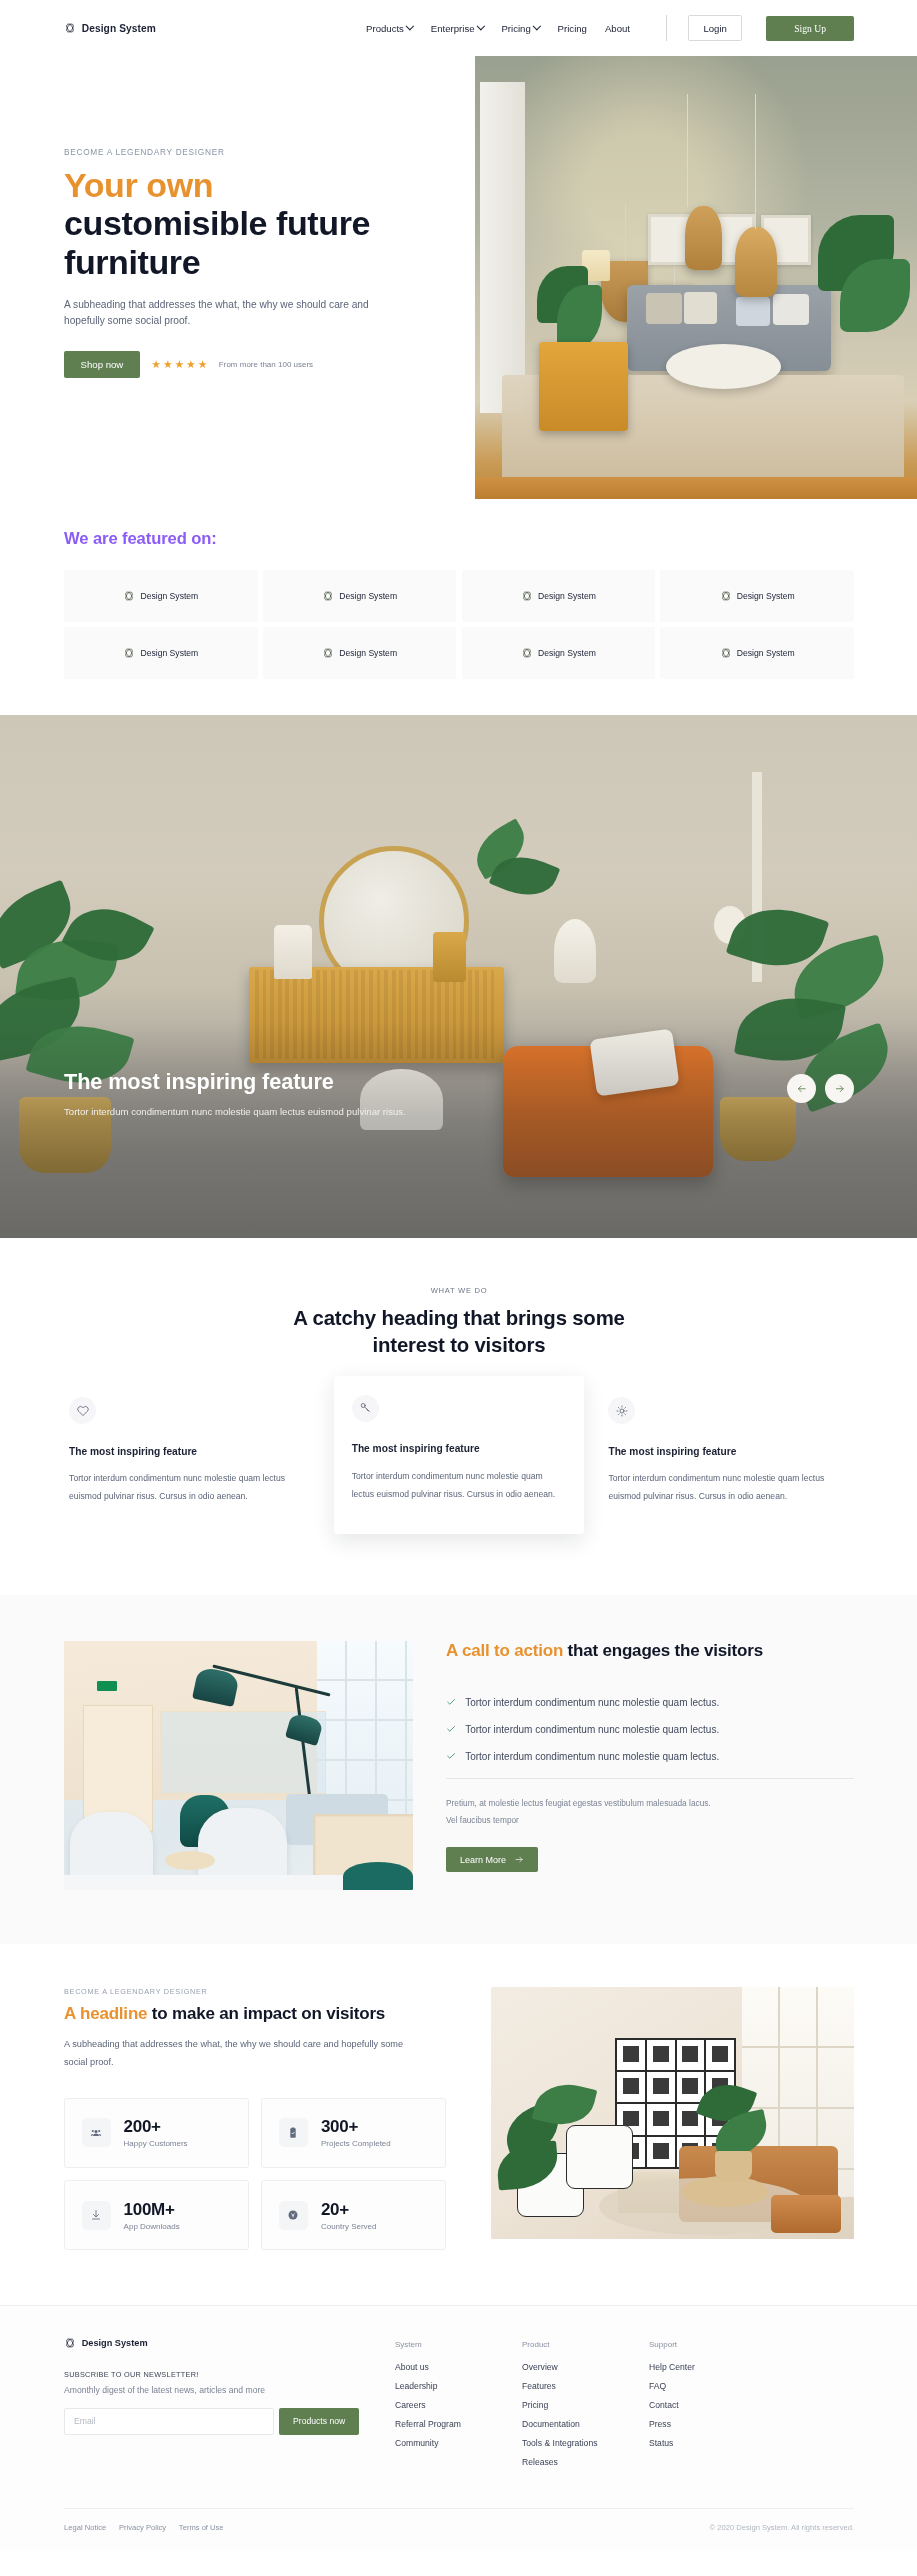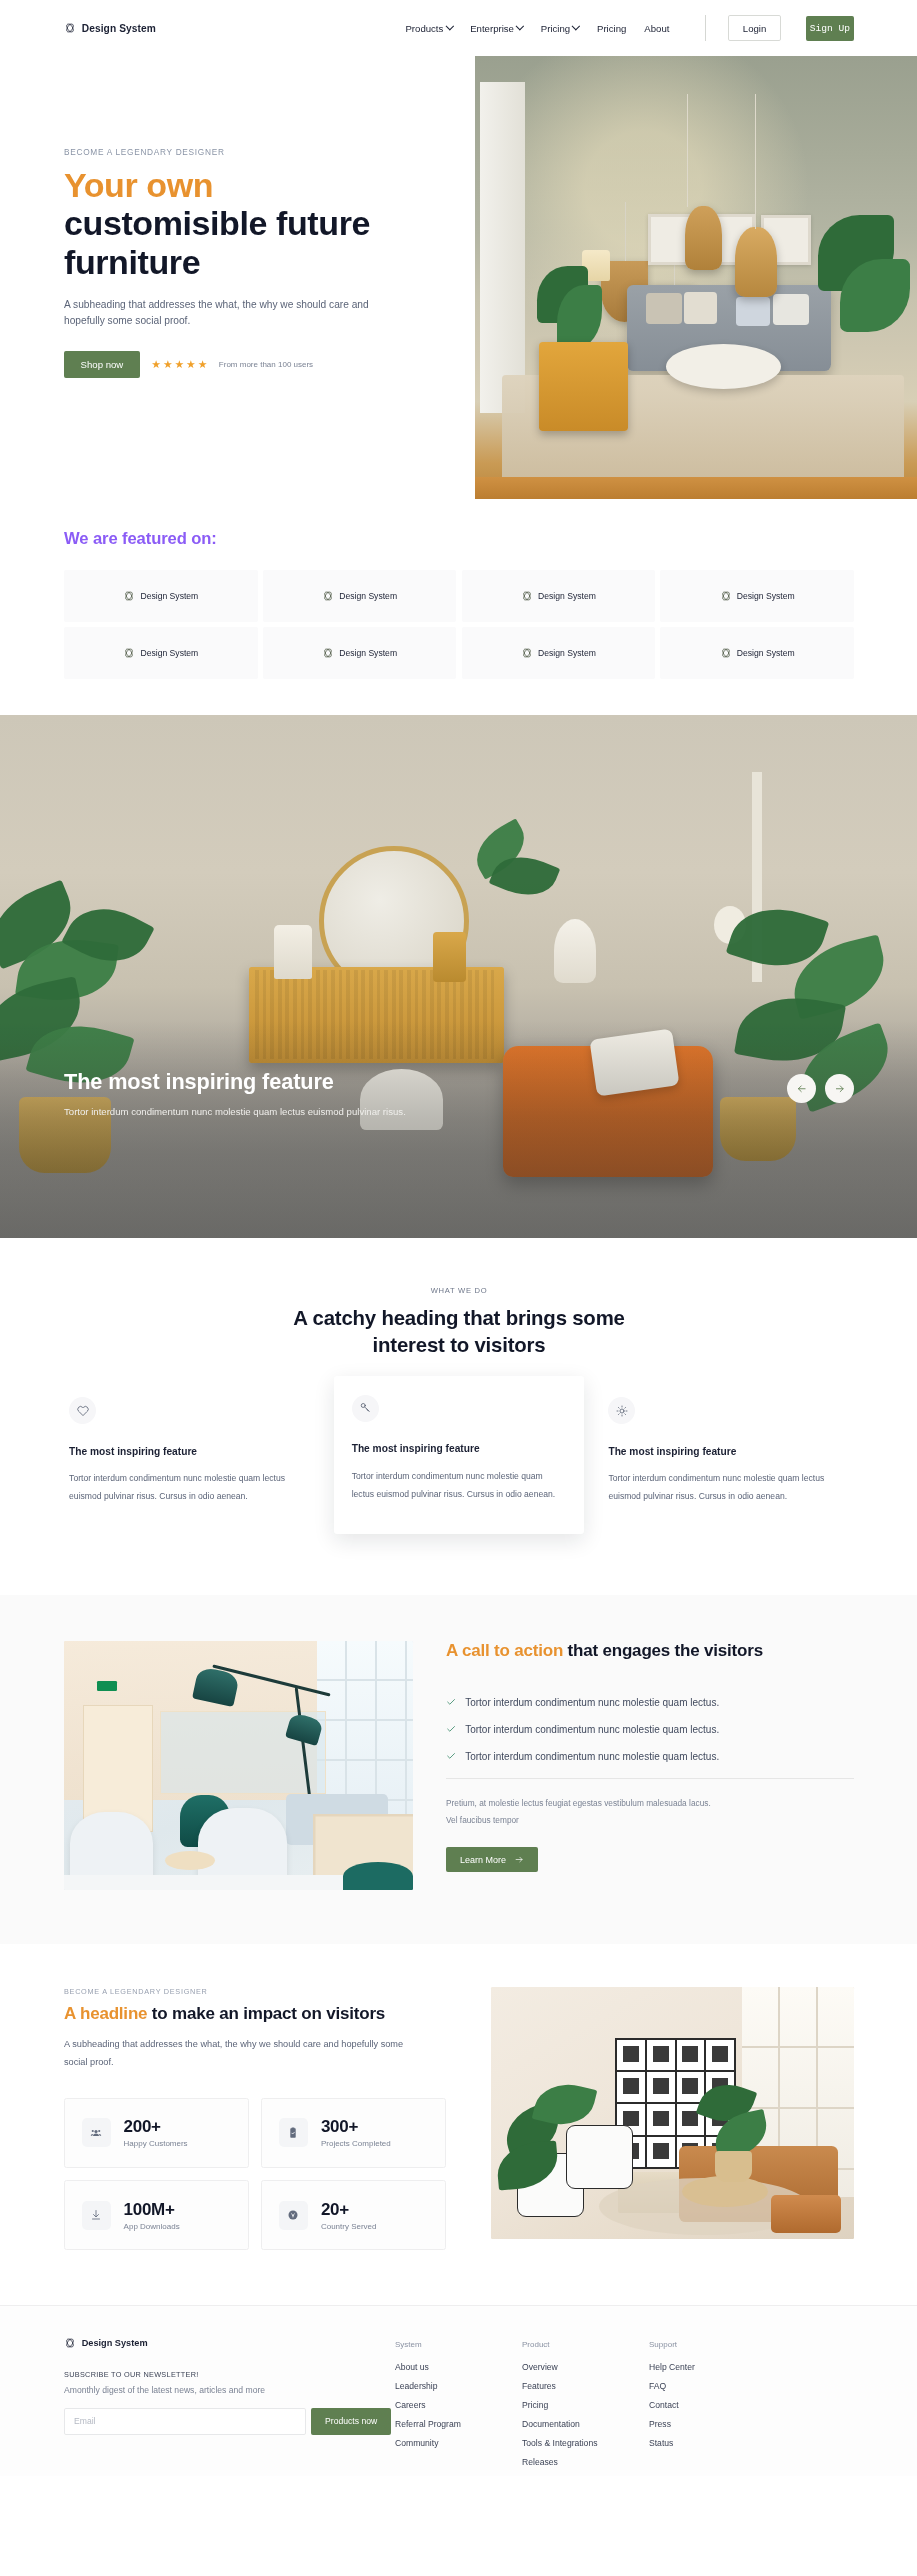--- a/index.html
+++ b/index.html
@@ -45,21 +45,21 @@
   .navlinks { display:flex; align-items:center; gap:18px; margin-left:auto; }
   .navlink { display:flex; align-items:center; gap:3.2px; font-size:9.6px; color:#1b2033; cursor:pointer; white-space:nowrap;}
   .chev { width:5.7px; height:5.7px; border-right:1px solid #1b2033; border-bottom:1px solid #1b2033; transform:rotate(45deg) translate(-1.3px,-1.3px); }
   .nav-div { width:0.6px; height:25.5px; background:#d5d7d3; margin:0 3.8px 0 18px; }
   .btn-login {
     font-size:9.6px; color:#1b2033; border:0.6px solid #d8dad6; background:transparent;
     padding:6.4px 14px; border-radius:1.9px; cursor:pointer; font-family:inherit;
   }
   .btn-signup {
     font-size:9.6px; color:#fff; background:#5f7f51; border:0;
-    padding:7px 4px; border-radius:1.9px; cursor:pointer; font-family:Liberation Mono, monospace; margin-left:6.4px;
+    padding:7px 28px; border-radius:1.9px; cursor:pointer; font-family:Liberation Serif, serif; margin-left:6.4px;
   }
 
   
   .hero-copy { position:absolute; left:64px; top:147px; width:370px; z-index:4;}
   .eyebrow { font-size:8.3px; letter-spacing:0.7px; color:#8a94a6; text-transform:uppercase; margin-bottom:9px; }
   .hero-h1 { font-size:34px; line-height:1.13; font-weight:700; letter-spacing:-0.4px; color:#121728; }
   .accent { color:#e8922f; }
   .hero-sub { margin-top:15.3px; font-size:10.2px; line-height:1.65; color:#5b6478; max-width:306px; }
   .hero-cta { margin-top:20.4px; display:flex; align-items:center; gap:11.5px; }
   .btn-shop { background:#5f7f51; color:#fff; border:0; font-size:9.6px; padding:8.3px 16.6px; border-radius:1.9px; cursor:pointer; font-family:inherit; }
@@ -185,21 +185,21 @@
   .si-plant{ background:#2f6b39; border-radius:70% 5% 70% 5%;}
 
   
   footer { background:#fdfdfd; border-top:0.6px solid #eeeeef; padding:31px 0 0; }
   .foot-row { display:flex; gap:0; }
   .foot-left { width:331px; flex:none; }
   .foot-brand { display:flex; align-items:center; gap:5.7px; font-size:9.2px; font-weight:600; color:#1b2033; }
   .nl-title { margin-top:20.4px; font-size:7.3px; letter-spacing:0.3px; color:#3b4255; text-transform:uppercase; }
   .nl-sub { margin-top:6.4px; font-size:8.6px; color:#7b8394; }
   .nl-form { margin-top:12.7px; display:flex; gap:5.1px; }
-  .nl-input { width:242px; height:27px; border:0.6px solid #e7e8ea; border-radius:1.9px; padding:0 9px;
+  .nl-input { width:210px; height:27px; border:0.6px solid #e7e8ea; border-radius:1.9px; padding:0 9px;
     font-size:8.6px; color:#1b2033; font-family:inherit; background:#fff; }
   .nl-input::placeholder{ color:#b5bac4; }
   .btn-sub { background:#5f7f51; color:#fff; border:0; border-radius:1.9px; padding:0 14px; height:27px;
     font-size:8.6px; cursor:pointer; font-family:inherit; }
   .foot-cols { display:flex; gap:0; flex:1; padding-top:2.5px;}
   .foot-col { width:127px; }
   .foot-col h5 { font-size:8px; font-weight:400; color:#8a92a3; margin-bottom:12.7px;}
   .foot-col a { display:block; font-size:8.6px; color:#3b4255; text-decoration:none; margin-bottom:9px;}
   .foot-bot { margin-top:32px; border-top:0.6px solid #efeff1; padding:14px 0 19px;
     display:flex; align-items:center; justify-content:space-between;}
@@ -704,17 +704,25 @@
             <h5>Support</h5>
             <a href="#">Help Center</a>
             <a href="#">FAQ</a>
             <a href="#">Contact</a>
             <a href="#">Press</a>
             <a href="#">Status</a>
           </div>
         </div>
       </div>
 
+      <div class="foot-bot">
+        <div class="foot-legal">
+          <a href="#">Legal Notice</a>
+          <a href="#">Privacy Policy</a>
+          <a href="#">Terms of Use</a>
+        </div>
+        <div class="foot-copy">© 2020 Design System. All rights reserved.</div>
+      </div>
     </div>
   </footer>
 
 </div>
 
 
 </body></html>

